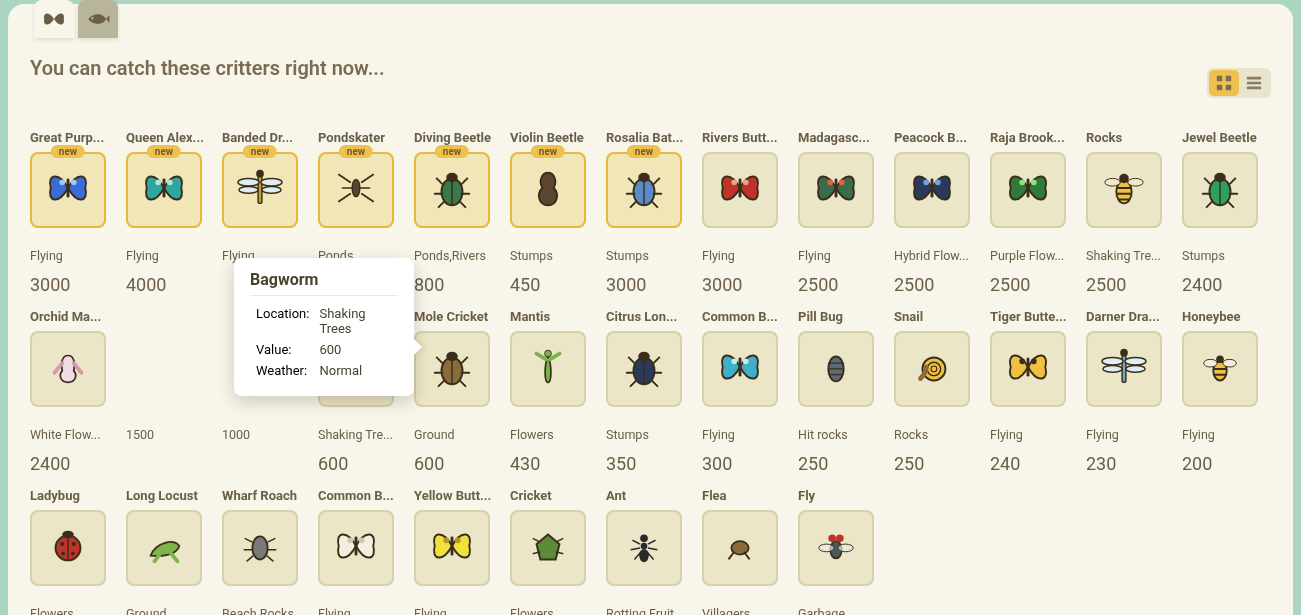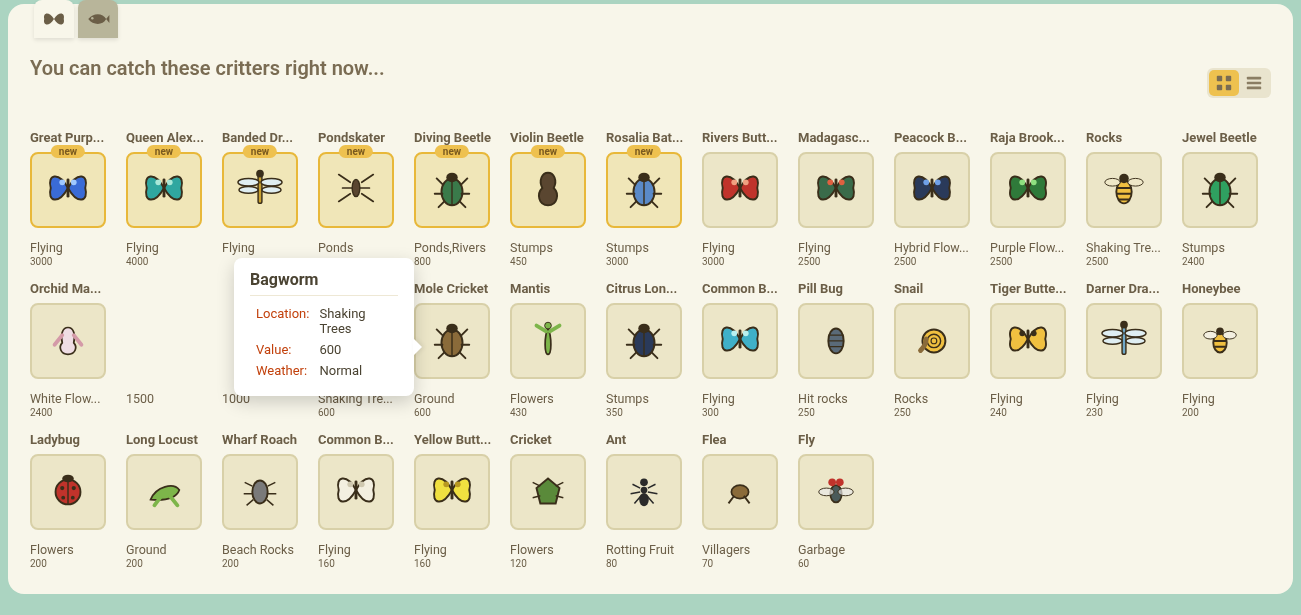--- a/index.html
+++ b/index.html
@@ -115,30 +115,30 @@
     background: #eec14f;
     color: #7a5a1f;
     font-size: 10px;
     font-weight: 700;
     padding: 1px 8px;
     border-radius: 8px;
   }
   .card-loc {
     font-size: 12.5px;
     color: #6b5e47;
-    margin-top: 12px;
+    margin-top: 20px;
     white-space: nowrap;
     overflow: hidden;
     text-overflow: ellipsis;
     max-width: 82px;
   }
   .card-val {
-    font-size: 10px;
+    font-size: 18px;
     color: #6b5e47;
-    margin-top: 1px;
+    margin-top: 11px;
   }
   .icon-shape {
     width: 46px; height: 46px;
   }
   
   .tooltip {
     position: absolute;
     background: #fff;
     border-radius: 8px;
     box-shadow: 0 6px 18px rgba(0,0,0,0.18);
@@ -149,21 +149,21 @@
     font-size: 13px;
   }
   .tooltip .tt-title {
     font-weight: 700;
     font-size: 16px;
     margin-bottom: 6px;
     padding-bottom: 6px;
     border-bottom: 1px solid #eee8d5;
   }
   .tooltip table td { padding: 2px 4px; vertical-align: top; }
-  .tooltip table td:first-child { color: #c2410c; }
+  .tooltip table td:first-child { color: #000000; }
   .tooltip .arrow {
     position: absolute;
     right: -8px;
     top: 58%;
     width: 0; height: 0;
     border-top: 9px solid transparent;
     border-bottom: 9px solid transparent;
     border-left: 9px solid #fff;
     filter: drop-shadow(2px 0 2px rgba(0,0,0,0.08));
   }

